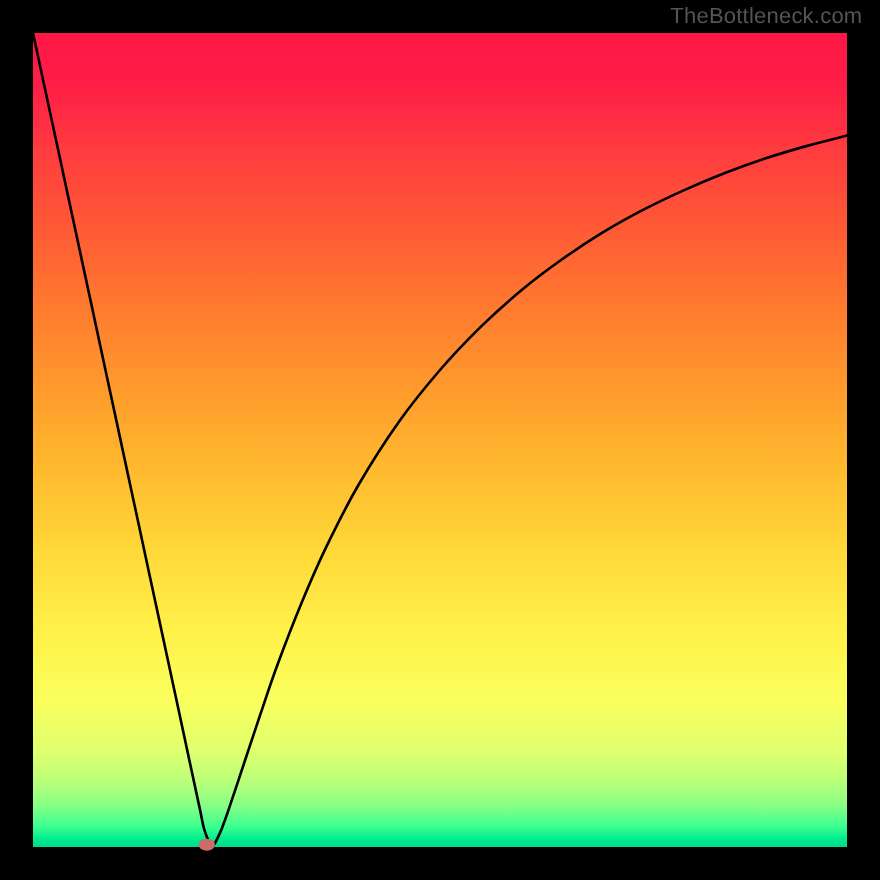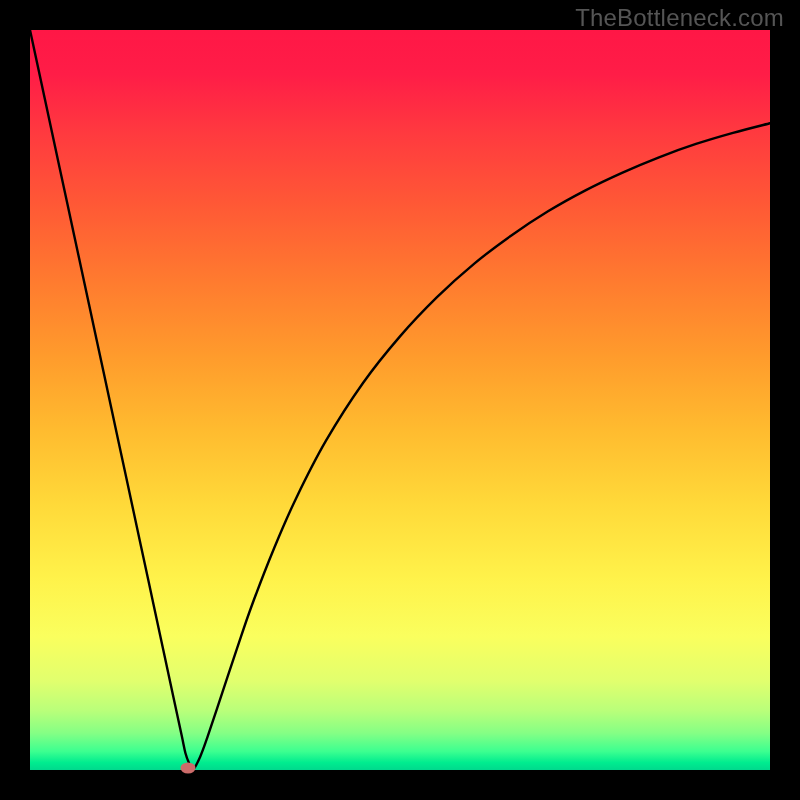--- a/index.html
+++ b/index.html
@@ -43,21 +43,21 @@
       #3cff90 97.5%,
       #00ec8f 99%,
       #00d98d 100%
     );
   }
   .watermark {
     position: absolute;
     top: 4px;
     right: 16px;
     color: #555;
-    font-size: 24px;
+    font-size: 20px;
     font-weight: 500;
     letter-spacing: 0.2px;
     user-select: none;
   }
   svg.curve {
     position: absolute;
     top: 0;
     left: 0;
     width: 740px;
     height: 740px;

